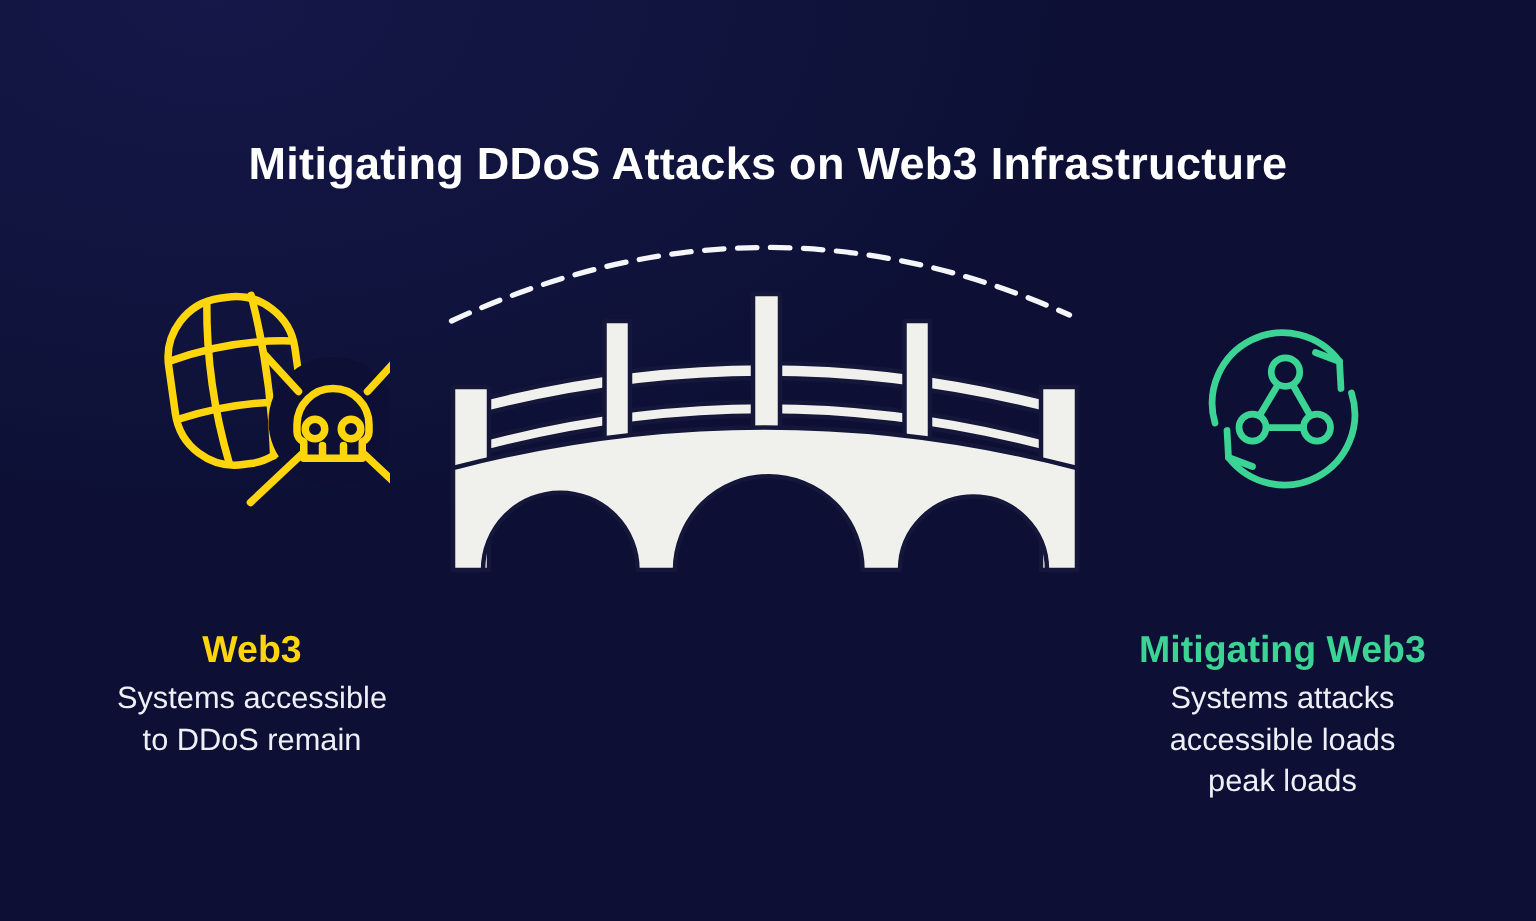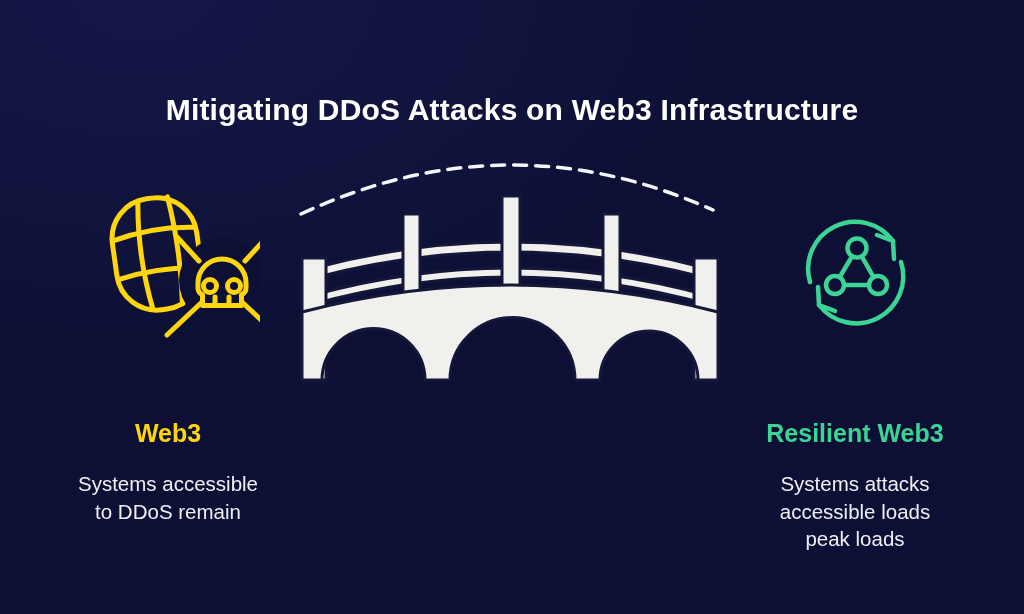--- a/index.html
+++ b/index.html
@@ -20,21 +20,21 @@
     line-height:44px;
   }
   .arc-svg{position:absolute;left:297px;top:156px;width:420px;height:64px;}
   .bridge-svg{position:absolute;left:300px;top:190px;width:420px;height:195px;}
   .vuln-icon-svg{position:absolute;left:95px;top:185px;width:165px;height:165px;}
   .resil-icon-svg{position:absolute;left:797px;top:212px;width:118px;height:118px;}
   .caption{position:absolute;top:417px;width:260px;text-align:center;}
   .caption.left{left:38px;}
   .caption.right{left:725px;}
   .caption h2{
-    margin:0 0 21px 0;
+    margin:0 0 3px 0;
     font-size:25px;font-weight:700;line-height:32px;
   }
   .caption.left h2{color:var(--yellow_accent,#ffd60e);}
   .caption.right h2{color:var(--green_accent,#3bd494);}
   .caption p{
     margin:0;
     font-size:20.5px;font-weight:400;line-height:27.5px;
     color:var(--body_text,#eef0f6);
   }
 </style>
@@ -103,21 +103,21 @@
       <span>Web3</span><br>
     </h2>
     <p>
       <span>Systems accessible</span><br>
       <span>to DDoS remain</span>
     </p>
   </div>
 
   <div class="caption right">
     <h2>
-      <span>Resilient Web3</span>
+      <span>Mitigating Web3</span>
     </h2>
     <p>
       <span>Systems attacks</span><br>
       <span>accessible loads</span><br>
       <span>peak loads</span>
     </p>
   </div>
 
 </div>
 

